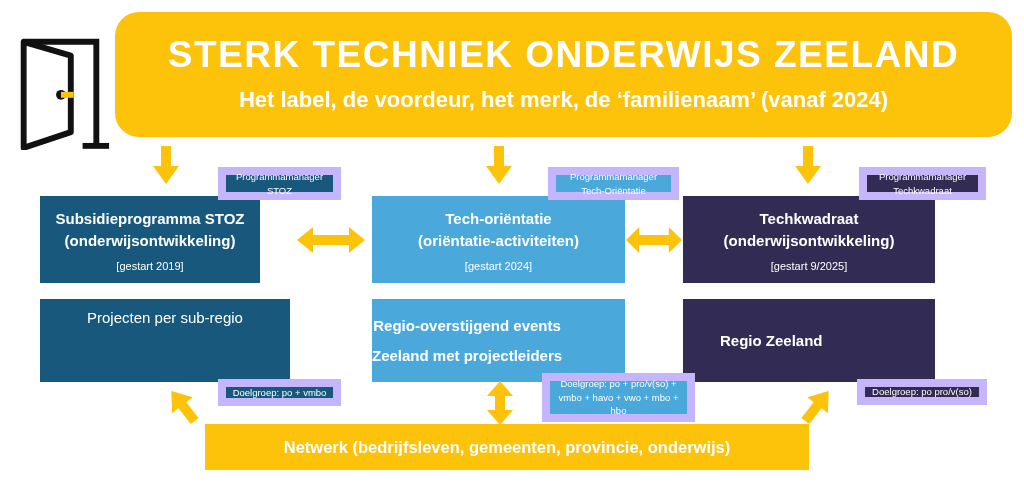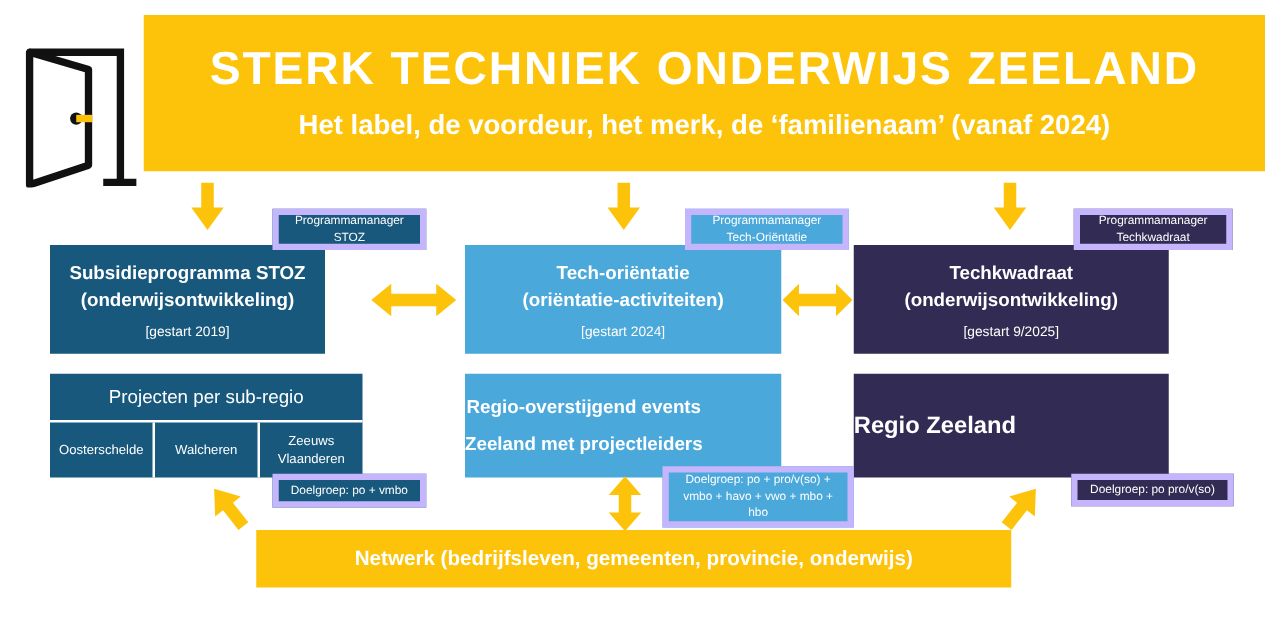--- a/index.html
+++ b/index.html
@@ -20,53 +20,53 @@
   .banner-subtitle{ font-size:22px; font-weight:bold; margin-top:12px;text-align:center; }
 
   .box{ color:#fff; text-align:center; }
 
   .program{ display:flex; flex-direction:column; align-items:center; justify-content:center; }
   .program .t1{ font-weight:bold; font-size:15px; line-height:1.5; }
   .program .t2{ font-weight:bold; font-size:15px; line-height:1.5;text-align:center; }
   .program .started{ font-size:11px; margin-top:7px; }
 
   .small-tag{ font-size:9.5px; line-height:1.45; display:flex; align-items:center; justify-content:center;
-              text-align:center; white-space:pre-line; border:5px solid #c4b5fd; color:#fff; padding:2px 4px; }
+              text-align:center; white-space:pre-line; border:8px solid #c4b5fd; color:#fff; padding:2px 4px; }
 
   .secondary{ display:flex; flex-direction:column; }
   .secondary-header{ font-weight:normal; font-size:15px; display:flex; align-items:center; justify-content:center; flex:0 0 37px; }
   .subregions{ display:flex; flex:1; border-top:2px solid #fff; }
   .subregions .cell{ flex:1; display:flex; align-items:center; justify-content:center; font-size:10.5px;
                      text-align:center; white-space:pre-line; border-left:2px solid #fff; padding:2px; line-height:1.35; }
   .subregions .cell:first-child{ border-left:none; }
 
   .center-box{ display:flex; align-items:center; justify-content:flex-start; }
   .secondary-title{ font-weight:bold; font-size:15px; line-height:2.0; white-space:pre-line; text-align:center; }
-  .secondary-title-single{ font-weight:bold; font-size:19px; text-align:center; }
+  .secondary-title-single{ font-weight:bold; font-size:15px; text-align:center;padding-left:37px; }
 
   .footer-bar{ color:#fff; display:flex; align-items:center; justify-content:center; font-weight:bold; font-size:16.5px; }
 
   .arrow svg{ display:block; }
 </style>
 </head>
 <body>
 
 <div class="canvas">
 
   <div class="abs" style="left:6px; top:22px; width:108px; height:128px;">
     <svg viewBox="0 0 110 130" width="108" height="128">
       <polyline points="18,20 92,20 92,126" fill="none" stroke="#111" stroke-width="6"></polyline>
       <line x1="78" y1="126" x2="105" y2="126" stroke="#111" stroke-width="6"></line>
       <polygon points="18,20 18,128 66,112 66,34" fill="#fff" stroke="#111" stroke-width="6" stroke-linejoin="round"></polygon>
       <circle cx="56" cy="74" r="5" fill="#111"></circle>
       <rect x="56" y="71" width="13" height="6" fill="#FDC30B"></rect>
     </svg>
   </div>
 
-  <div class="abs banner bg-yellow" style="left:115px; top:12px; width:897px; height:125px;">
+  <div class="abs banner bg-yellow" style="left:115px; top:12px; width:897px; height:125px;border-radius:24px;">
     <div class="banner-title">STERK TECHNIEK ONDERWIJS ZEELAND</div>
     <div class="banner-subtitle">Het label, de voordeur, het merk, de ‘familienaam’ (vanaf 2024)</div>
   </div>
 
   <div class="abs arrow" style="left:153px; top:146px;">
     <svg width="26" height="38" viewBox="0 0 26 38">
         <polygon points="8,0 18,0 18,20 26,20 13,38 0,20 8,20" fill="#FDC30B"></polygon>
       </svg>
   </div>
   <div class="abs arrow" style="left:486px; top:146px;">
@@ -109,37 +109,31 @@
       </svg>
   </div>
   <div class="abs arrow" style="left:626px; top:227px;">
     <svg width="56" height="26" viewBox="0 0 68 26" preserveAspectRatio="none">
         <polygon points="0,13 16,0 16,8 52,8 52,0 68,13 52,26 52,18 16,18 16,26" fill="#FDC30B"></polygon>
       </svg>
   </div>
 
   <div class="abs box secondary bg-teal" style="left:40px; top:299px; width:250px; height:83px;">
     <div class="secondary-header">Projecten per sub-regio</div>
-    <div class="subregions">
-      <div class="cell">Oosterschelde</div>
-      <div class="cell">Walcheren</div>
-      <div class="cell">Zeeuws
-Vlaanderen</div>
-    </div>
   </div>
   <div class="abs box center-box bg-blue" style="left:372px; top:299px; width:253px; height:83px;">
     <div class="secondary-title">Regio-overstijgend events
 Zeeland met projectleiders</div>
   </div>
   <div class="abs box center-box bg-navy" style="left:683px; top:299px; width:252px; height:83px;">
     <div class="secondary-title-single">Regio Zeeland</div>
   </div>
 
   <div class="abs small-tag bg-teal" style="left:218px; top:379px; width:123px; height:27px; z-index:3;">Doelgroep: po + vmbo</div>
-  <div class="abs small-tag bg-blue" style="left:530px; top:373px; width:153px; height:49px; z-index:3;">Doelgroep: po + pro/v(so) +
+  <div class="abs small-tag bg-blue" style="left:542px; top:373px; width:153px; height:49px; z-index:3;">Doelgroep: po + pro/v(so) +
 vmbo + havo + vwo + mbo +
 hbo</div>
   <div class="abs small-tag bg-navy" style="left:857px; top:379px; width:130px; height:26px; z-index:3;">Doelgroep: po pro/v(so)</div>
 
   <div class="abs arrow" style="left:170px; top:384px; transform:rotate(-38deg);">
     <svg width="26" height="44" viewBox="0 0 26 38">
         <polygon points="13,0 26,18 18,18 18,38 8,38 8,18 0,18" fill="#FDC30B"></polygon>
       </svg>
   </div>
   <div class="abs arrow" style="left:487px; top:381px;">

